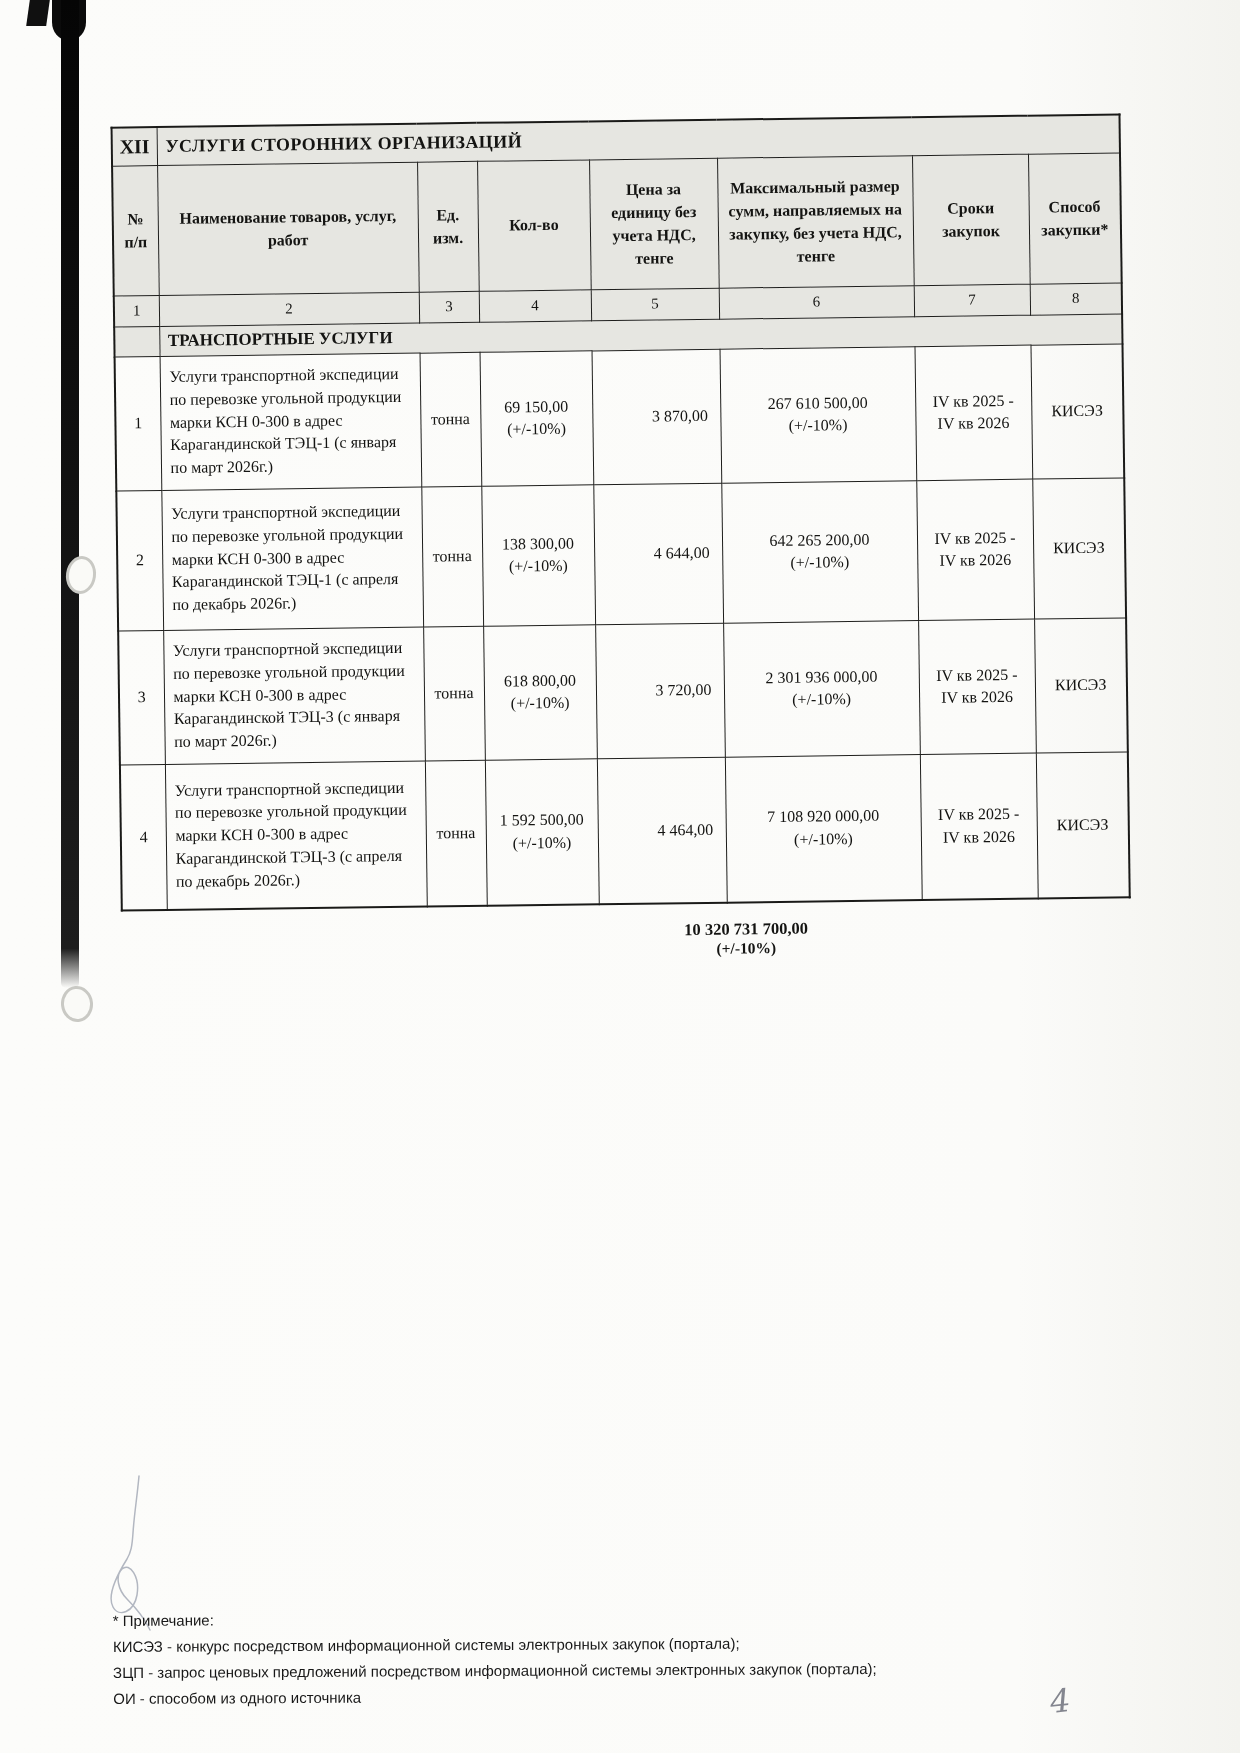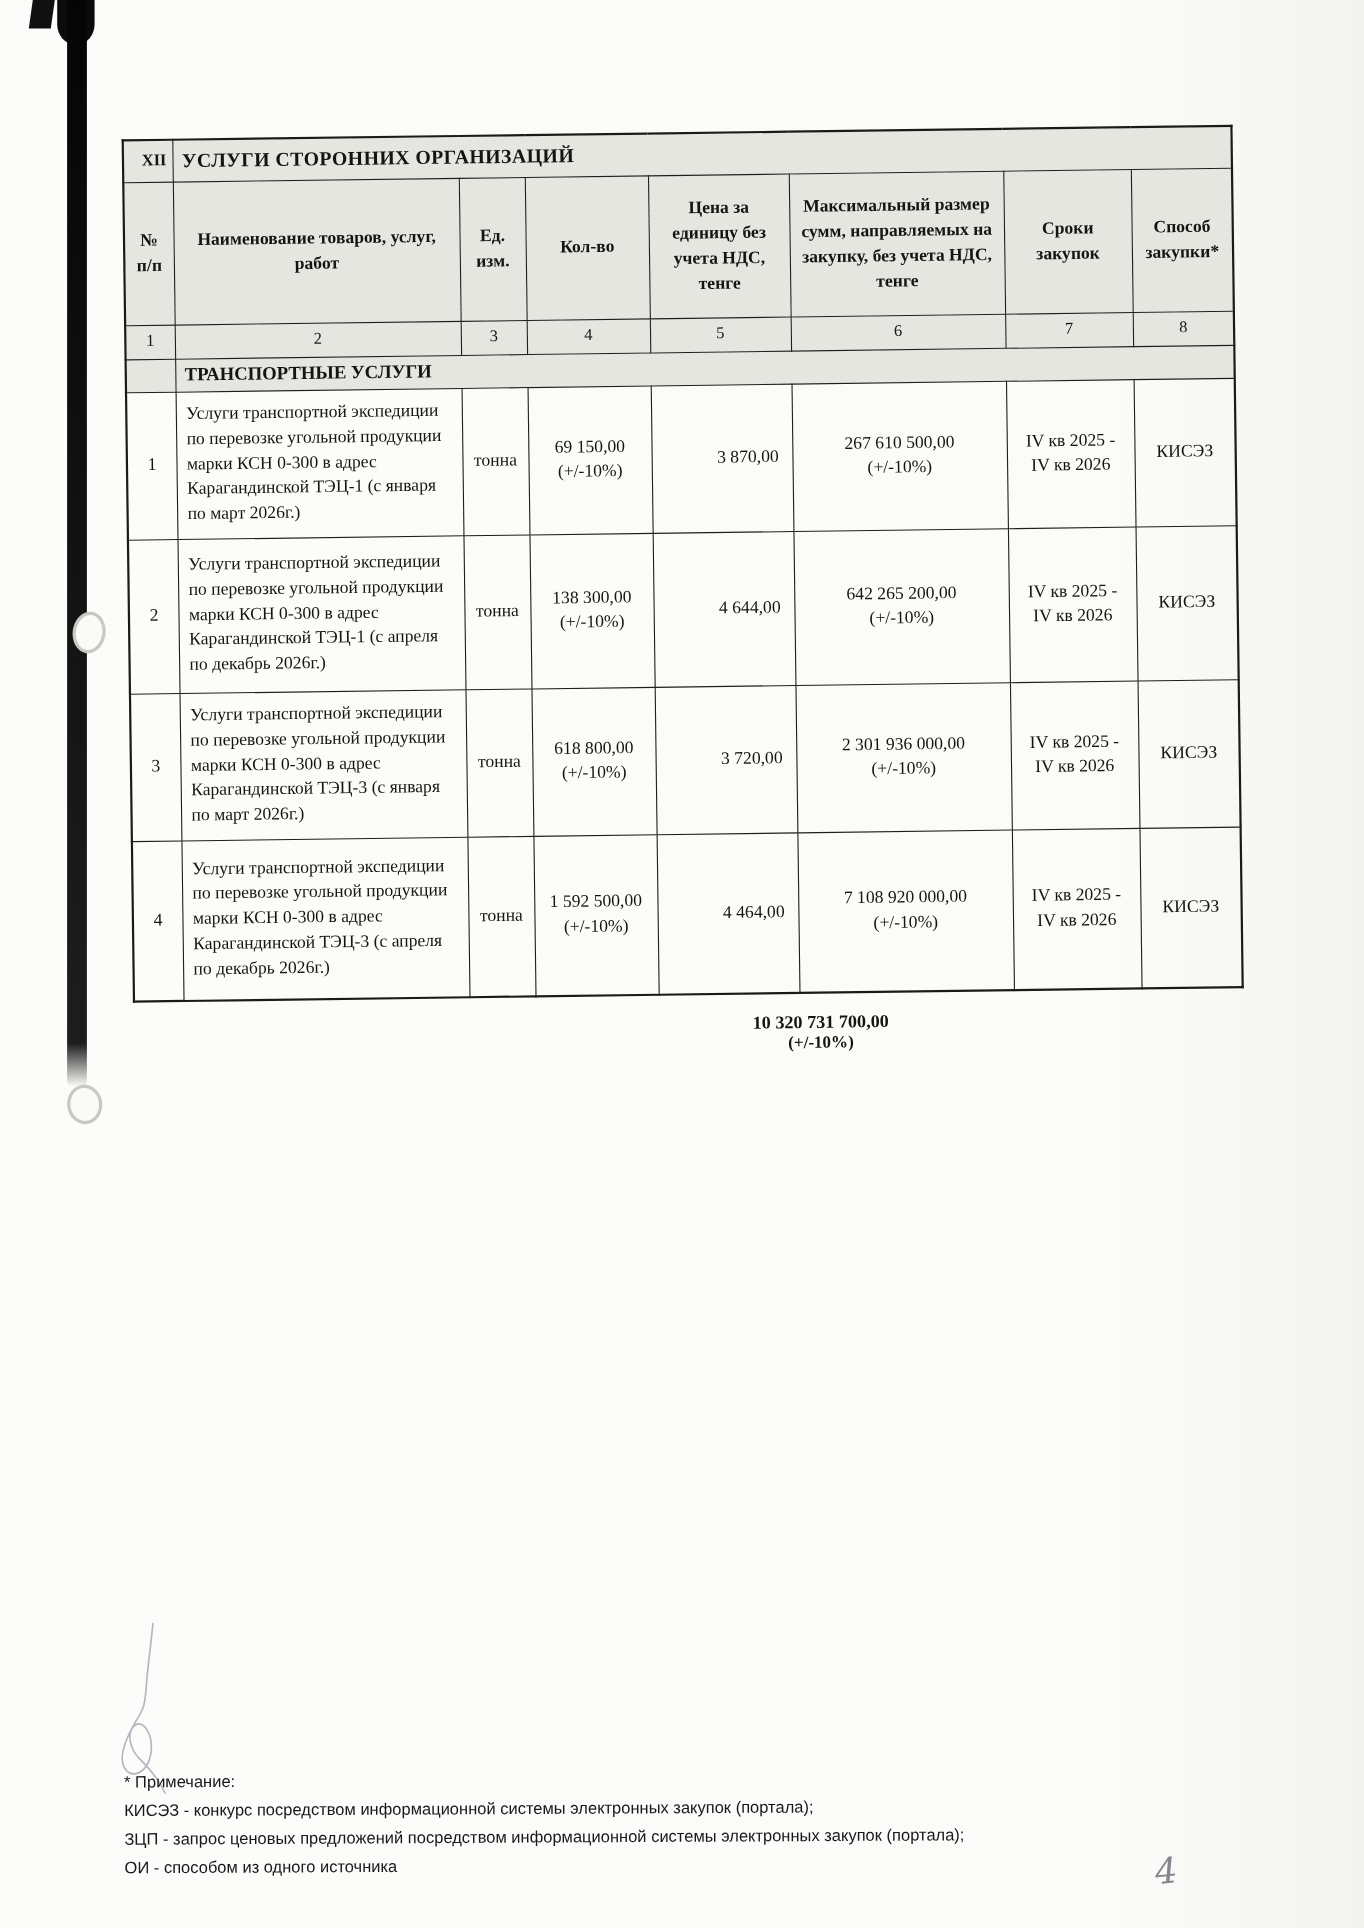--- a/index.html
+++ b/index.html
@@ -24,21 +24,21 @@
   .sheet{position:absolute;left:116px;top:120px;width:1012px;transform:rotate(-0.75deg);transform-origin:50% 50%;}
   table.doc{border-collapse:collapse;table-layout:fixed;width:1008px;background:transparent;}
   table.doc td{border:1.6px solid #1e1e1c;overflow:hidden;padding:2px 5px;vertical-align:middle;}
   table.doc{border:2px solid #1a1a18;}
   .gray{background:#e6e6e1;}
   .b{font-weight:bold;}
   .c{text-align:center;}
   .r{text-align:right;padding-right:12px !important;}
   .pre{white-space:pre-line;}
   .title-cell{font-size:18px;letter-spacing:.4px;padding-left:8px !important;}
-  .secnum-cell{font-size:15px;text-align:right;}
+  .secnum-cell{font-size:20px;}
   .colhead{font-size:16px;line-height:1.45;}
   .num-row td{font-size:15px;height:26px;padding:1px 4px;}
   .group-cell{font-size:17px;padding-left:8px !important;}
   .name-cell{font-size:16px;line-height:1.43;padding:4px 6px 4px 9px !important;}
   .val{font-size:16px;line-height:1.4;}
   
   .total-block{width:240px;margin:16px 0 0 505px;text-align:center;font-weight:bold;}
   .total-amount{font-size:16.5px;}
   .total-tol{font-size:15.5px;}
   

